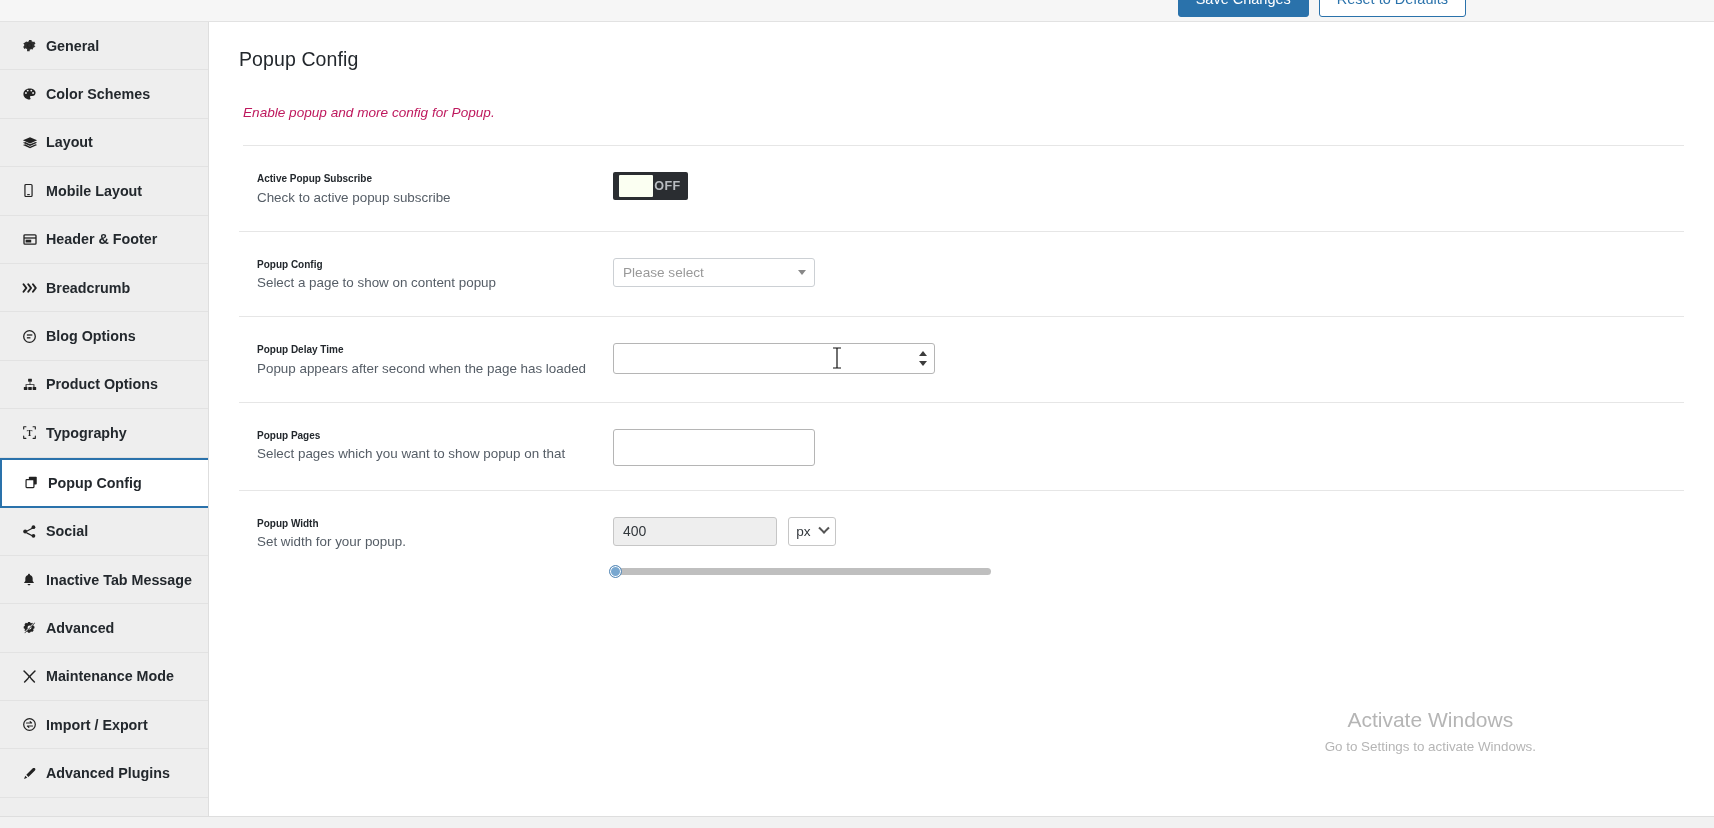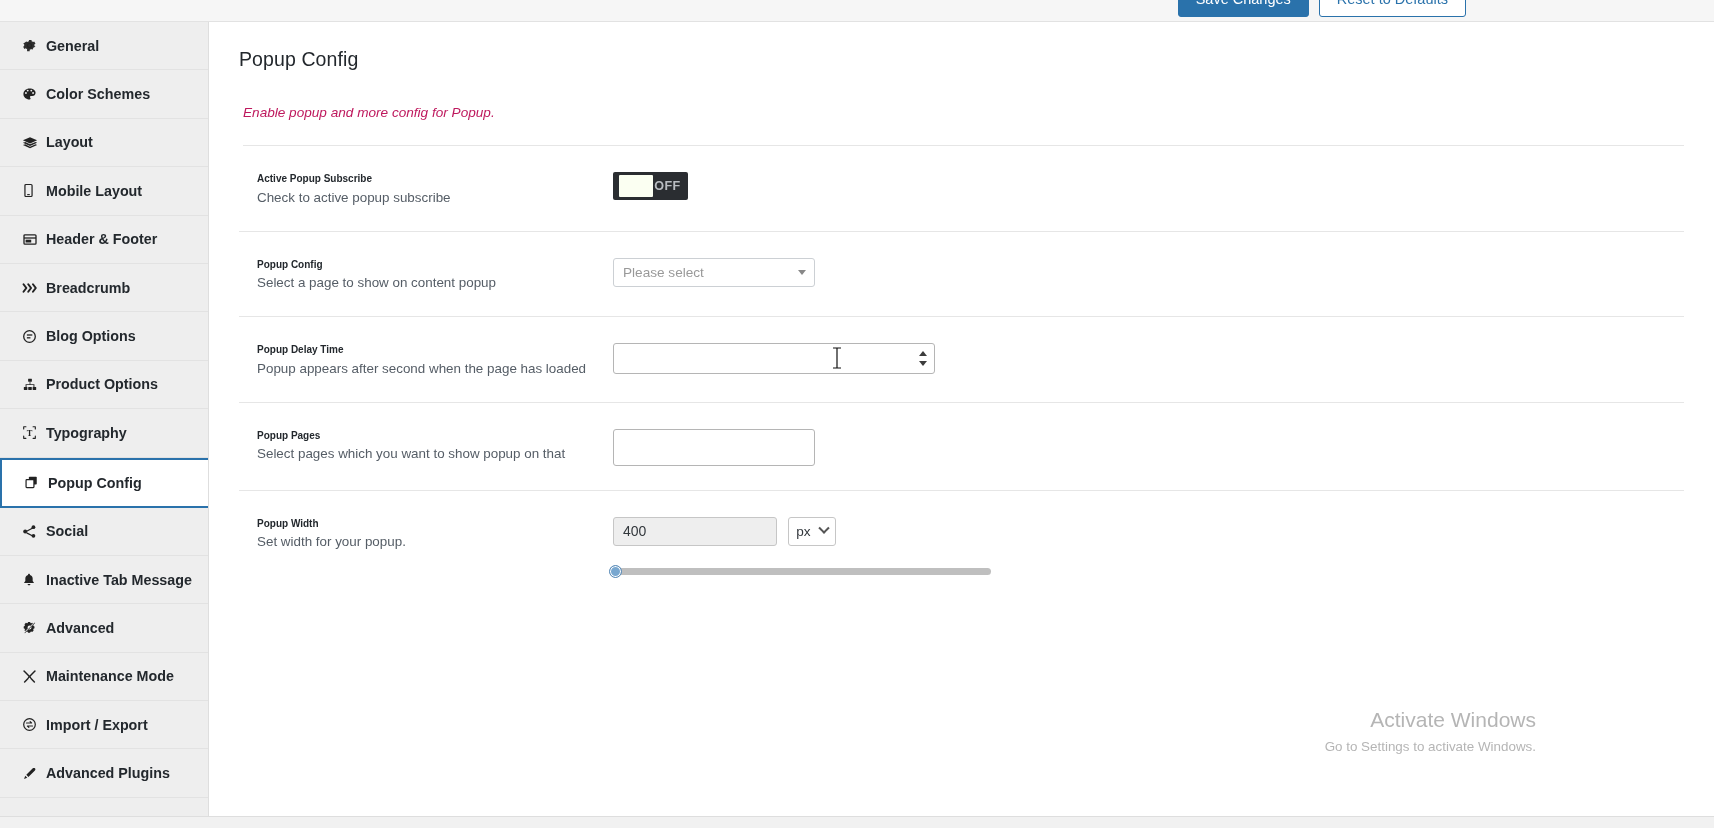--- a/index.html
+++ b/index.html
@@ -344,21 +344,21 @@
     border: 1px solid #5c8cb8;
     box-shadow: 0 0 0 1px #ffffff inset;
     cursor: pointer;
   }
 
   
   .watermark {
     position: absolute;
     right: 178px;
     bottom: 62px;
-    text-align: right;
+    text-align: center;
     color: #b7b7b7;
     pointer-events: none;
     user-select: none;
   }
   .wm-title { font-size: 21px; line-height: 1.25; color: #b5b5b5; }
   .wm-sub { font-size: 13.4px; margin-top: 6px; color: #b5b5b5; }
 
   
   .bottom-strip {
     height: 12px;

